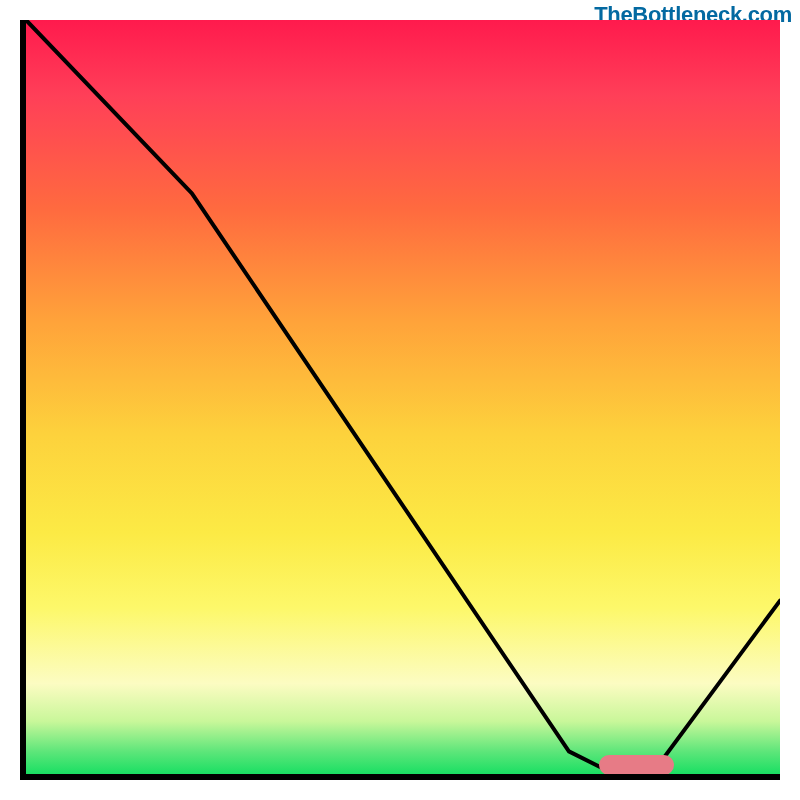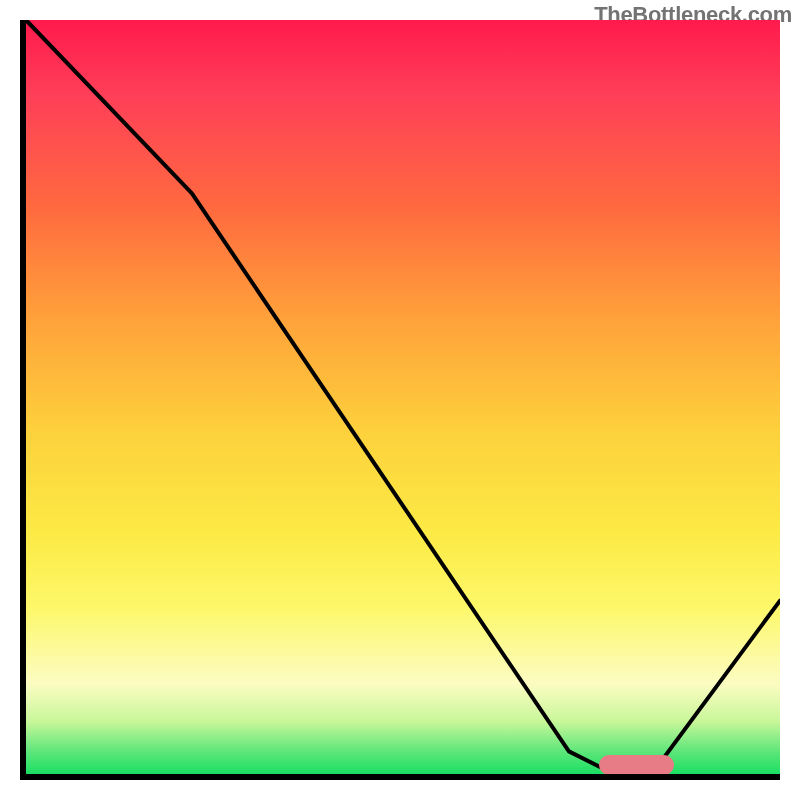--- a/index.html
+++ b/index.html
@@ -41,21 +41,21 @@
   .marker {
     position: absolute;
     height: 20px;
     background: #e77b86;
     border-radius: 10px;
   }
   .attrib {
     position: absolute;
     top: 2px;
     right: 8px;
-    color: #737373;
+    color: #0369a1;
     font-family: Arial, Helvetica, sans-serif;
     font-size: 22px;
     font-weight: 600;
     letter-spacing: -0.3px;
   }
 </style>
 </head>
 <body>
 <div class="wrap">
 

